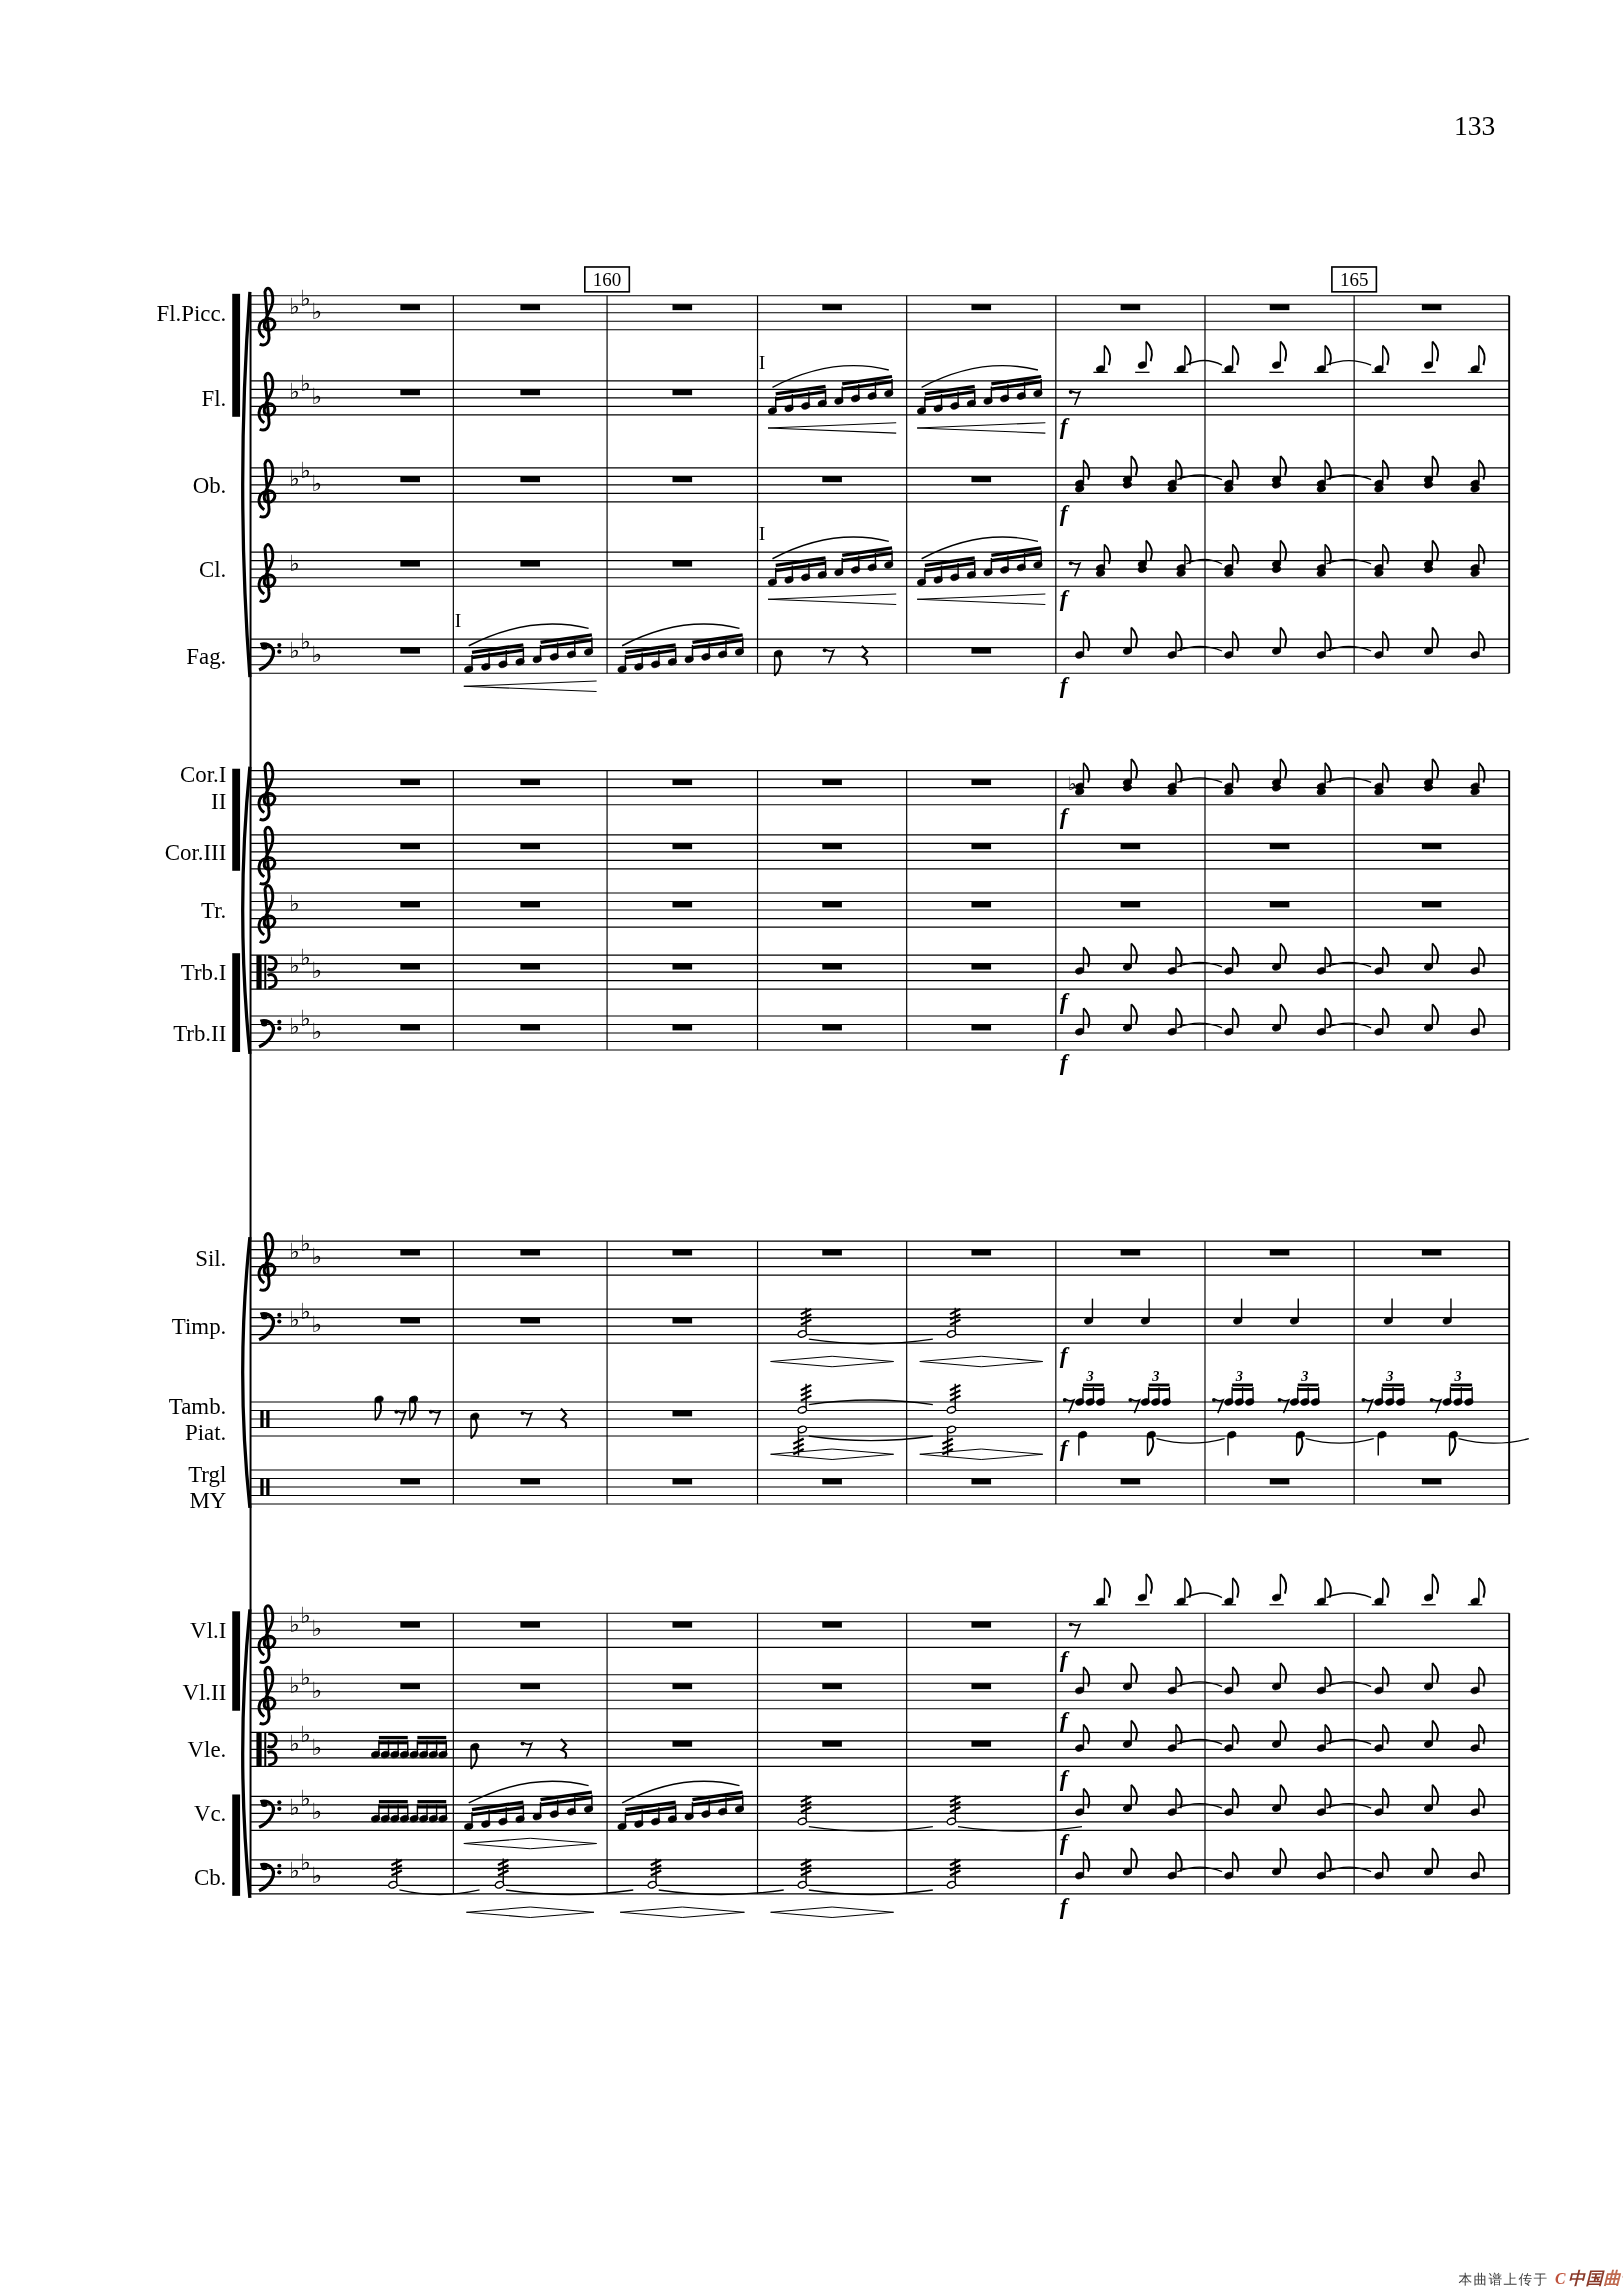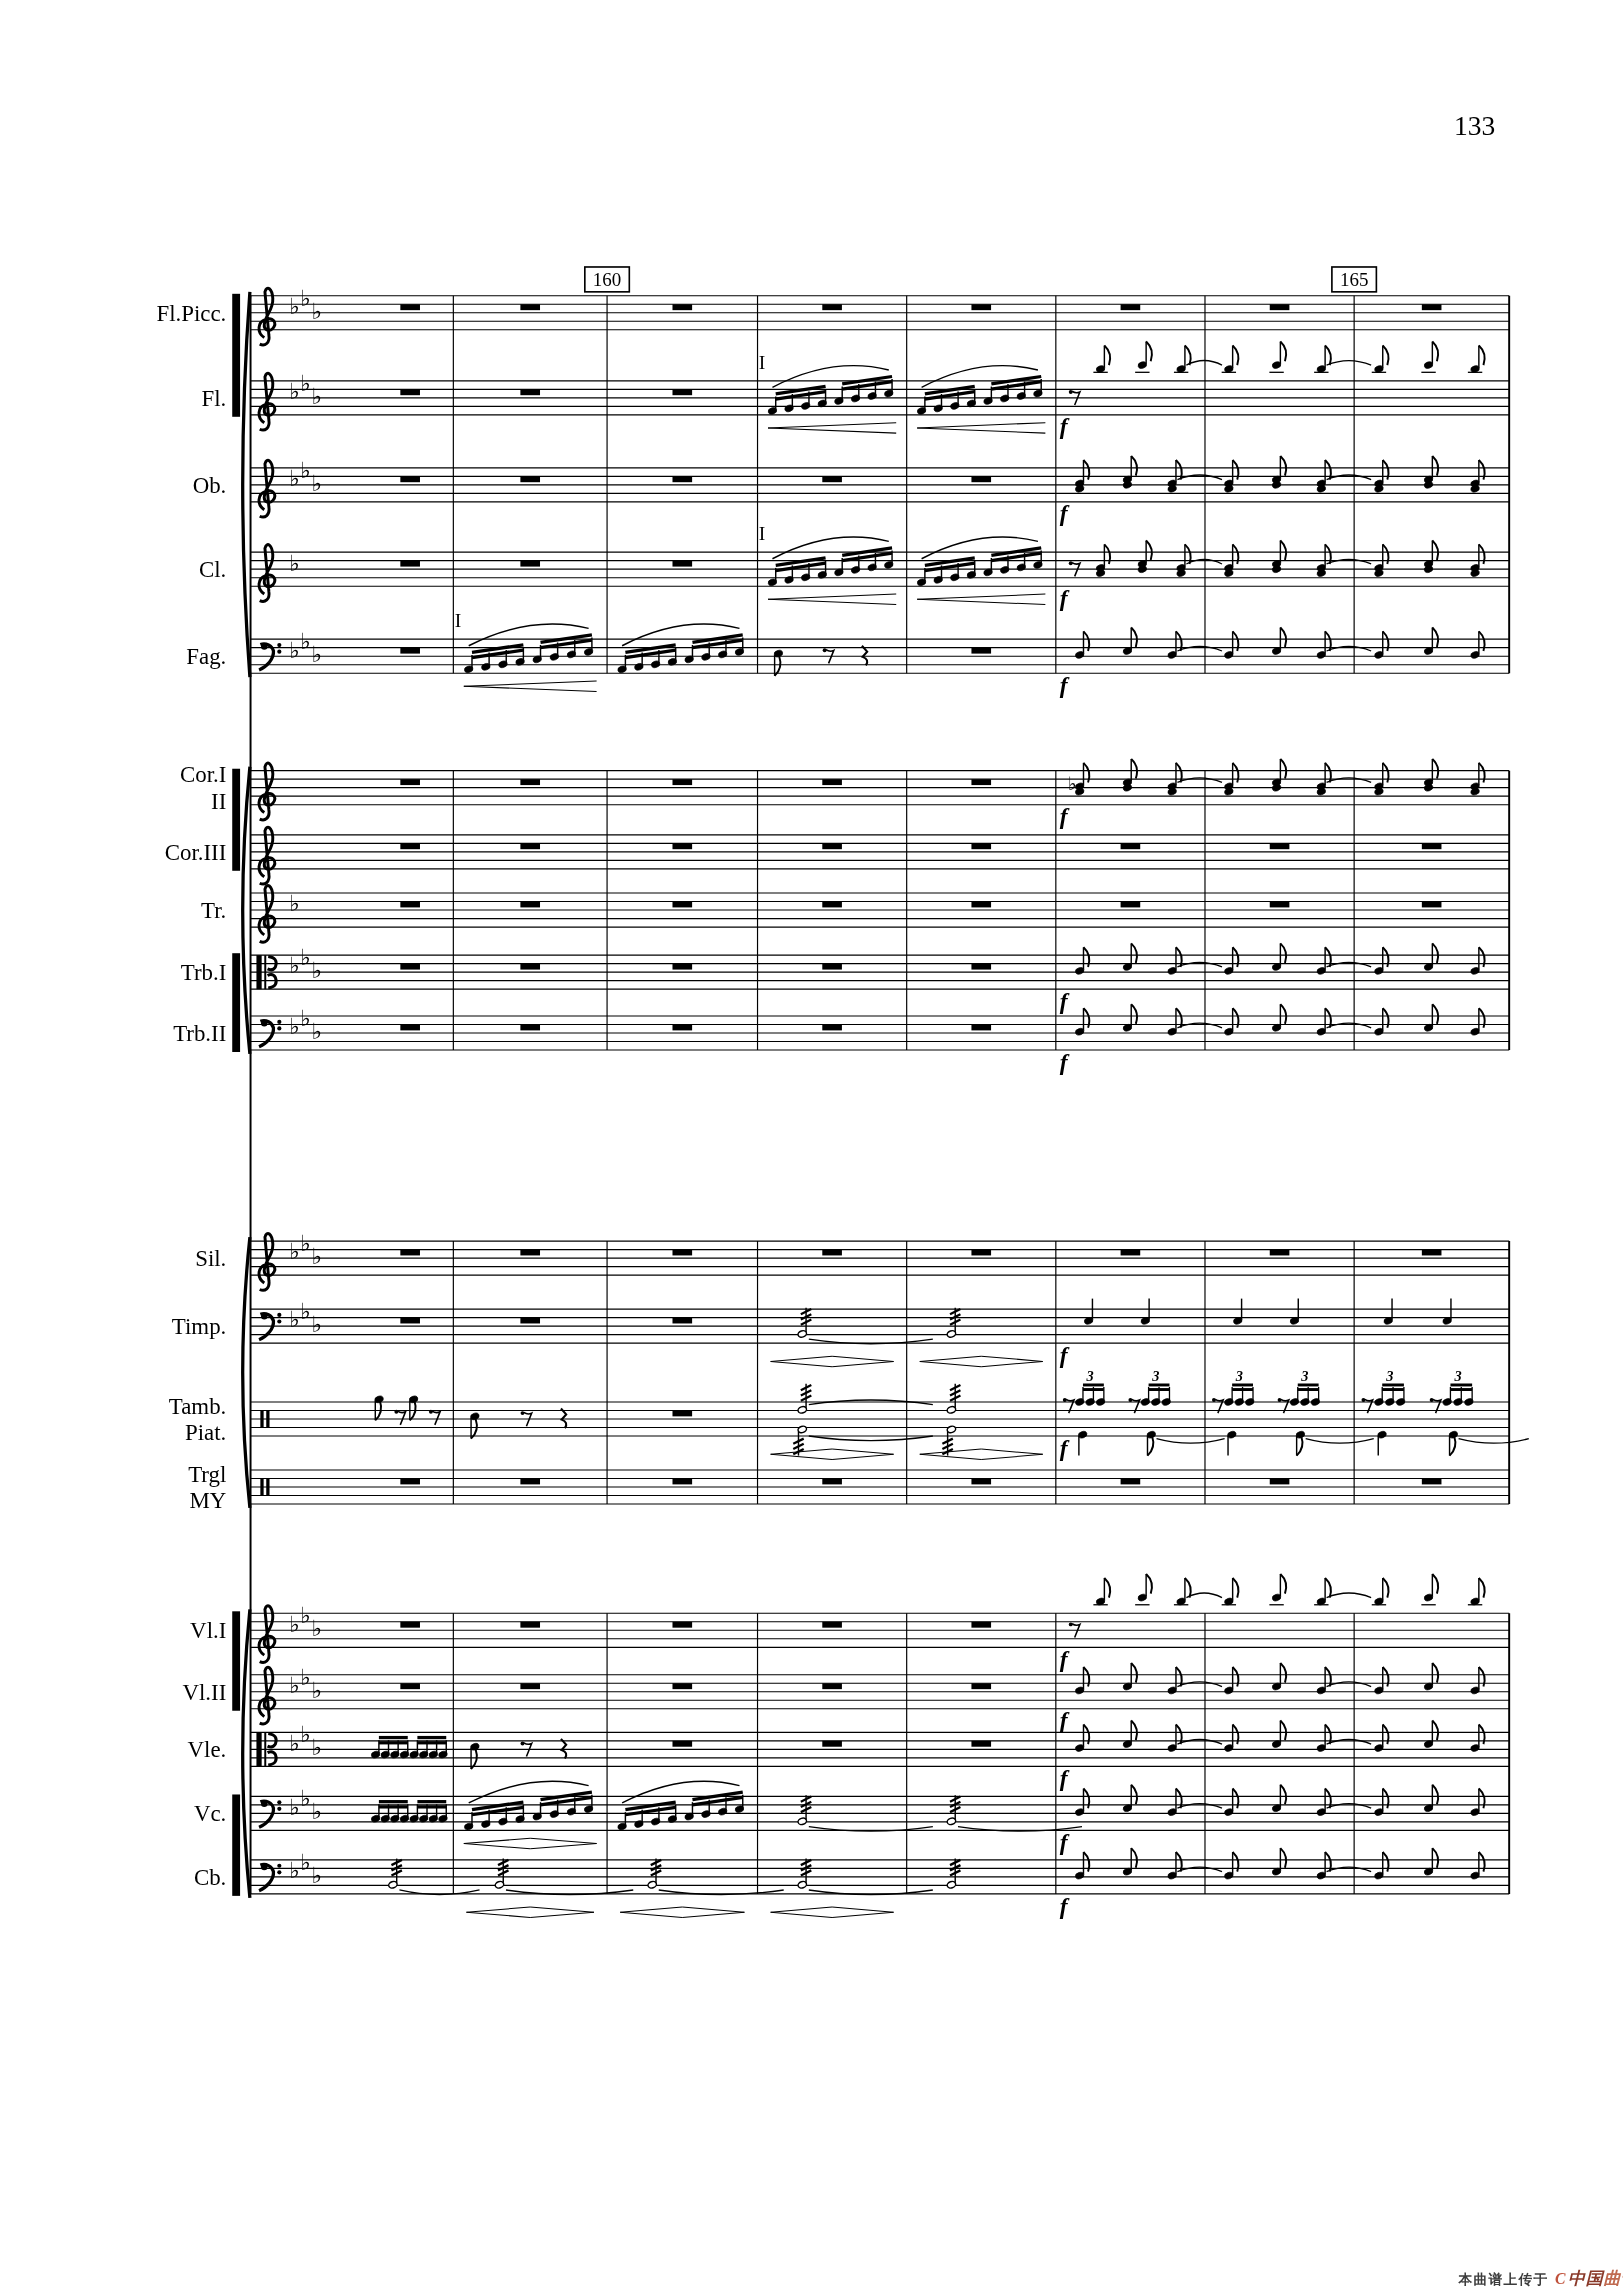--- a/index.html
+++ b/index.html
@@ -1533,16 +1533,16 @@
         <path d="M 2113.7200000000003,2831 q 13,12 7,30" stroke="#000000" stroke-width="3" fill="none"></path>
         <ellipse cx="2183.76" cy="2861" rx="6.6" ry="4.8" transform="rotate(-18 2183.76 2861)" fill="#000000" stroke="#000000" stroke-width="1"></ellipse>
         <line x1="2189.5600000000004" y1="2859" x2="2189.5600000000004" y2="2825" stroke="#000000" stroke-width="2.2"></line>
         <path d="M 2189.5600000000004,2825 q 13,12 7,30" stroke="#000000" stroke-width="3" fill="none"></path>
         <ellipse cx="2254.86" cy="2867" rx="6.6" ry="4.8" transform="rotate(-18 2254.86 2867)" fill="#000000" stroke="#000000" stroke-width="1"></ellipse>
         <line x1="2260.6600000000003" y1="2865" x2="2260.6600000000003" y2="2831" stroke="#000000" stroke-width="2.2"></line>
         <path d="M 2260.6600000000003,2831 q 13,12 7,30" stroke="#000000" stroke-width="3" fill="none"></path>
       </g>
     </svg>
   <div class="watermark">
-    <span class="wm-prefix" style="color: rgb(60, 60, 60); font-weight: bold;">本曲谱上传于</span><span class="wm-logo" style="color: rgb(192, 82, 60);">C</span><span class="wm-site1" style="color: rgb(138, 58, 42);">中国</span><span class="wm-site2" style="color: rgb(192, 106, 80);">曲谱网</span>
+    <span class="wm-prefix" style="color: rgb(60, 60, 60);">本曲谱上传于</span><span class="wm-logo" style="color: rgb(192, 82, 60);">C</span><span class="wm-site1" style="color: rgb(138, 58, 42);">中国</span><span class="wm-site2" style="color: rgb(192, 106, 80);">曲谱网</span>
   </div>
 </div>
 
 
 </body></html>

